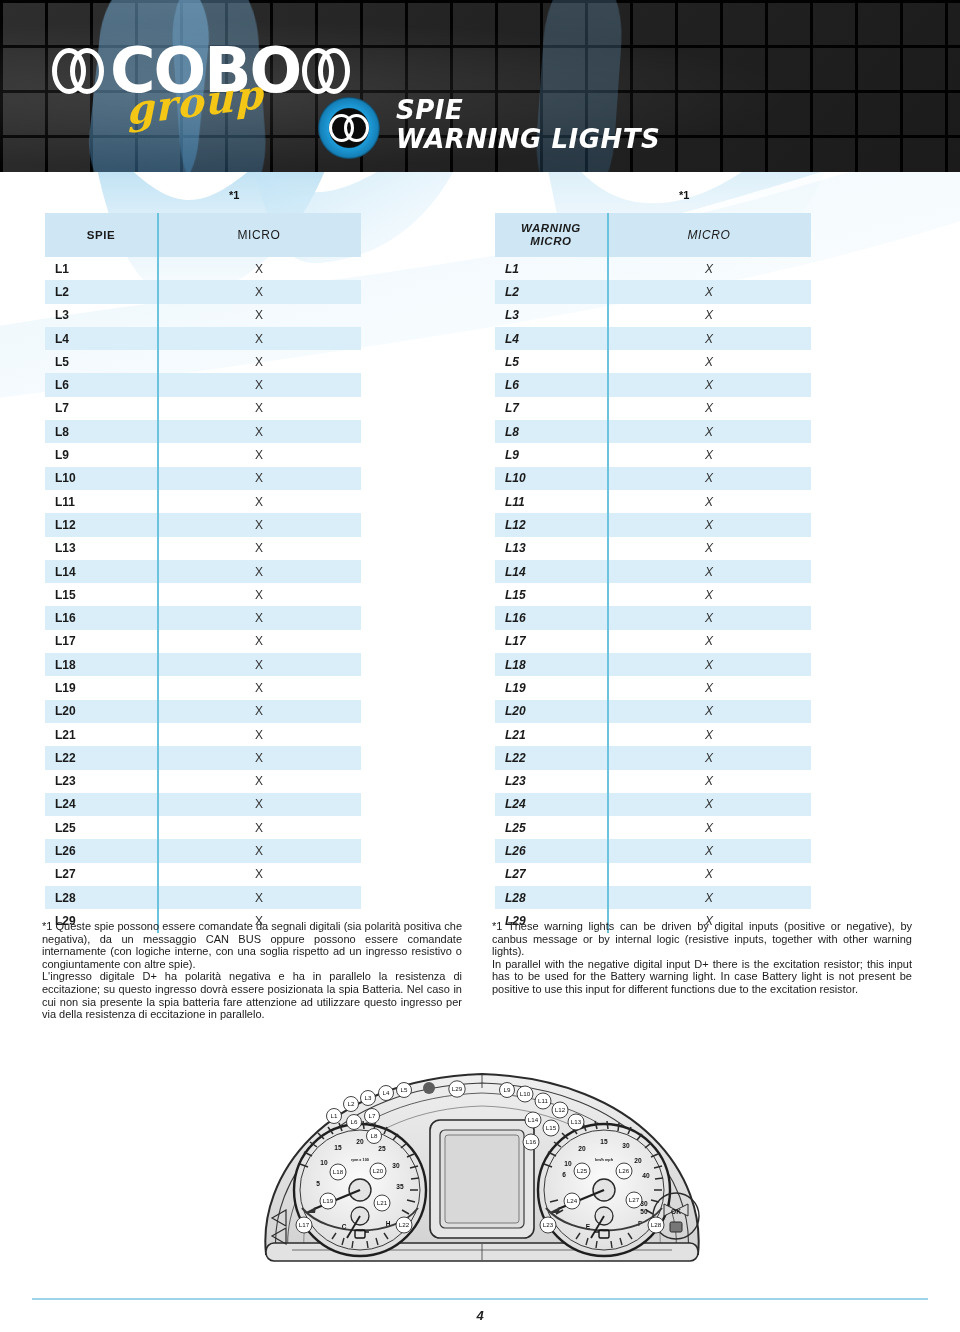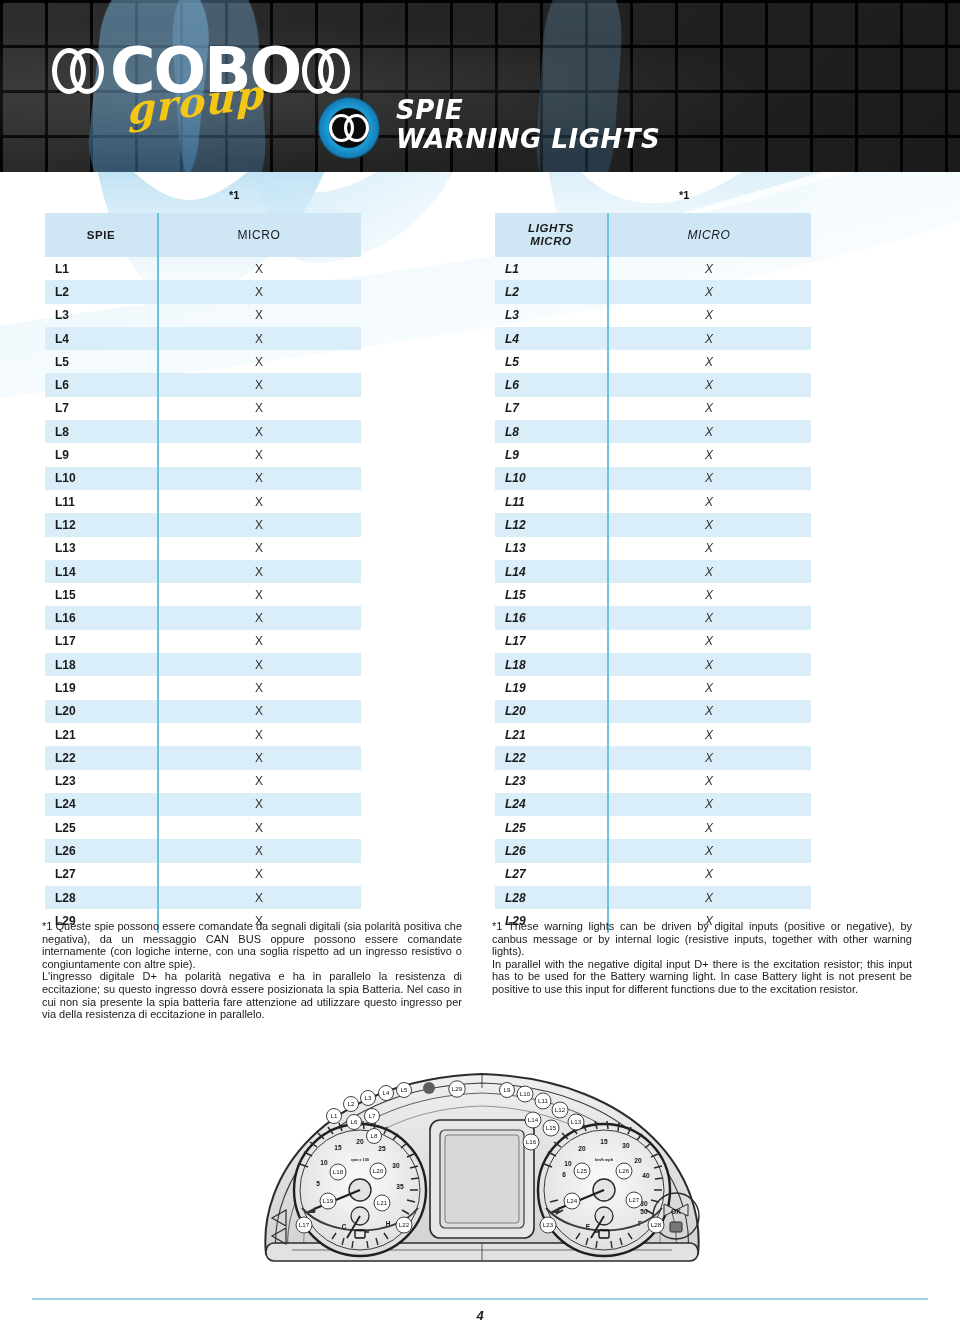--- a/index.html
+++ b/index.html
@@ -279,21 +279,21 @@
           <div class="c1">L29</div>
           <div class="c2">X</div>
         </div>
       </div>
     <div class="vline" style="height: 719.7px;"></div>
   </div>
 
   <div class="tbl right">
     <div class="thead">
       <div class="c1">
-        <span>LIGHTS</span><br>
+        <span>WARNING</span><br>
         <span>MICRO</span>
       </div>
       <div class="c2">MICRO</div>
     </div>
     <div class="tbody">
         <div class="trow">
           <div class="c1">L1</div>
           <div class="c2">X</div>
         </div>
         <div class="trow alt">

